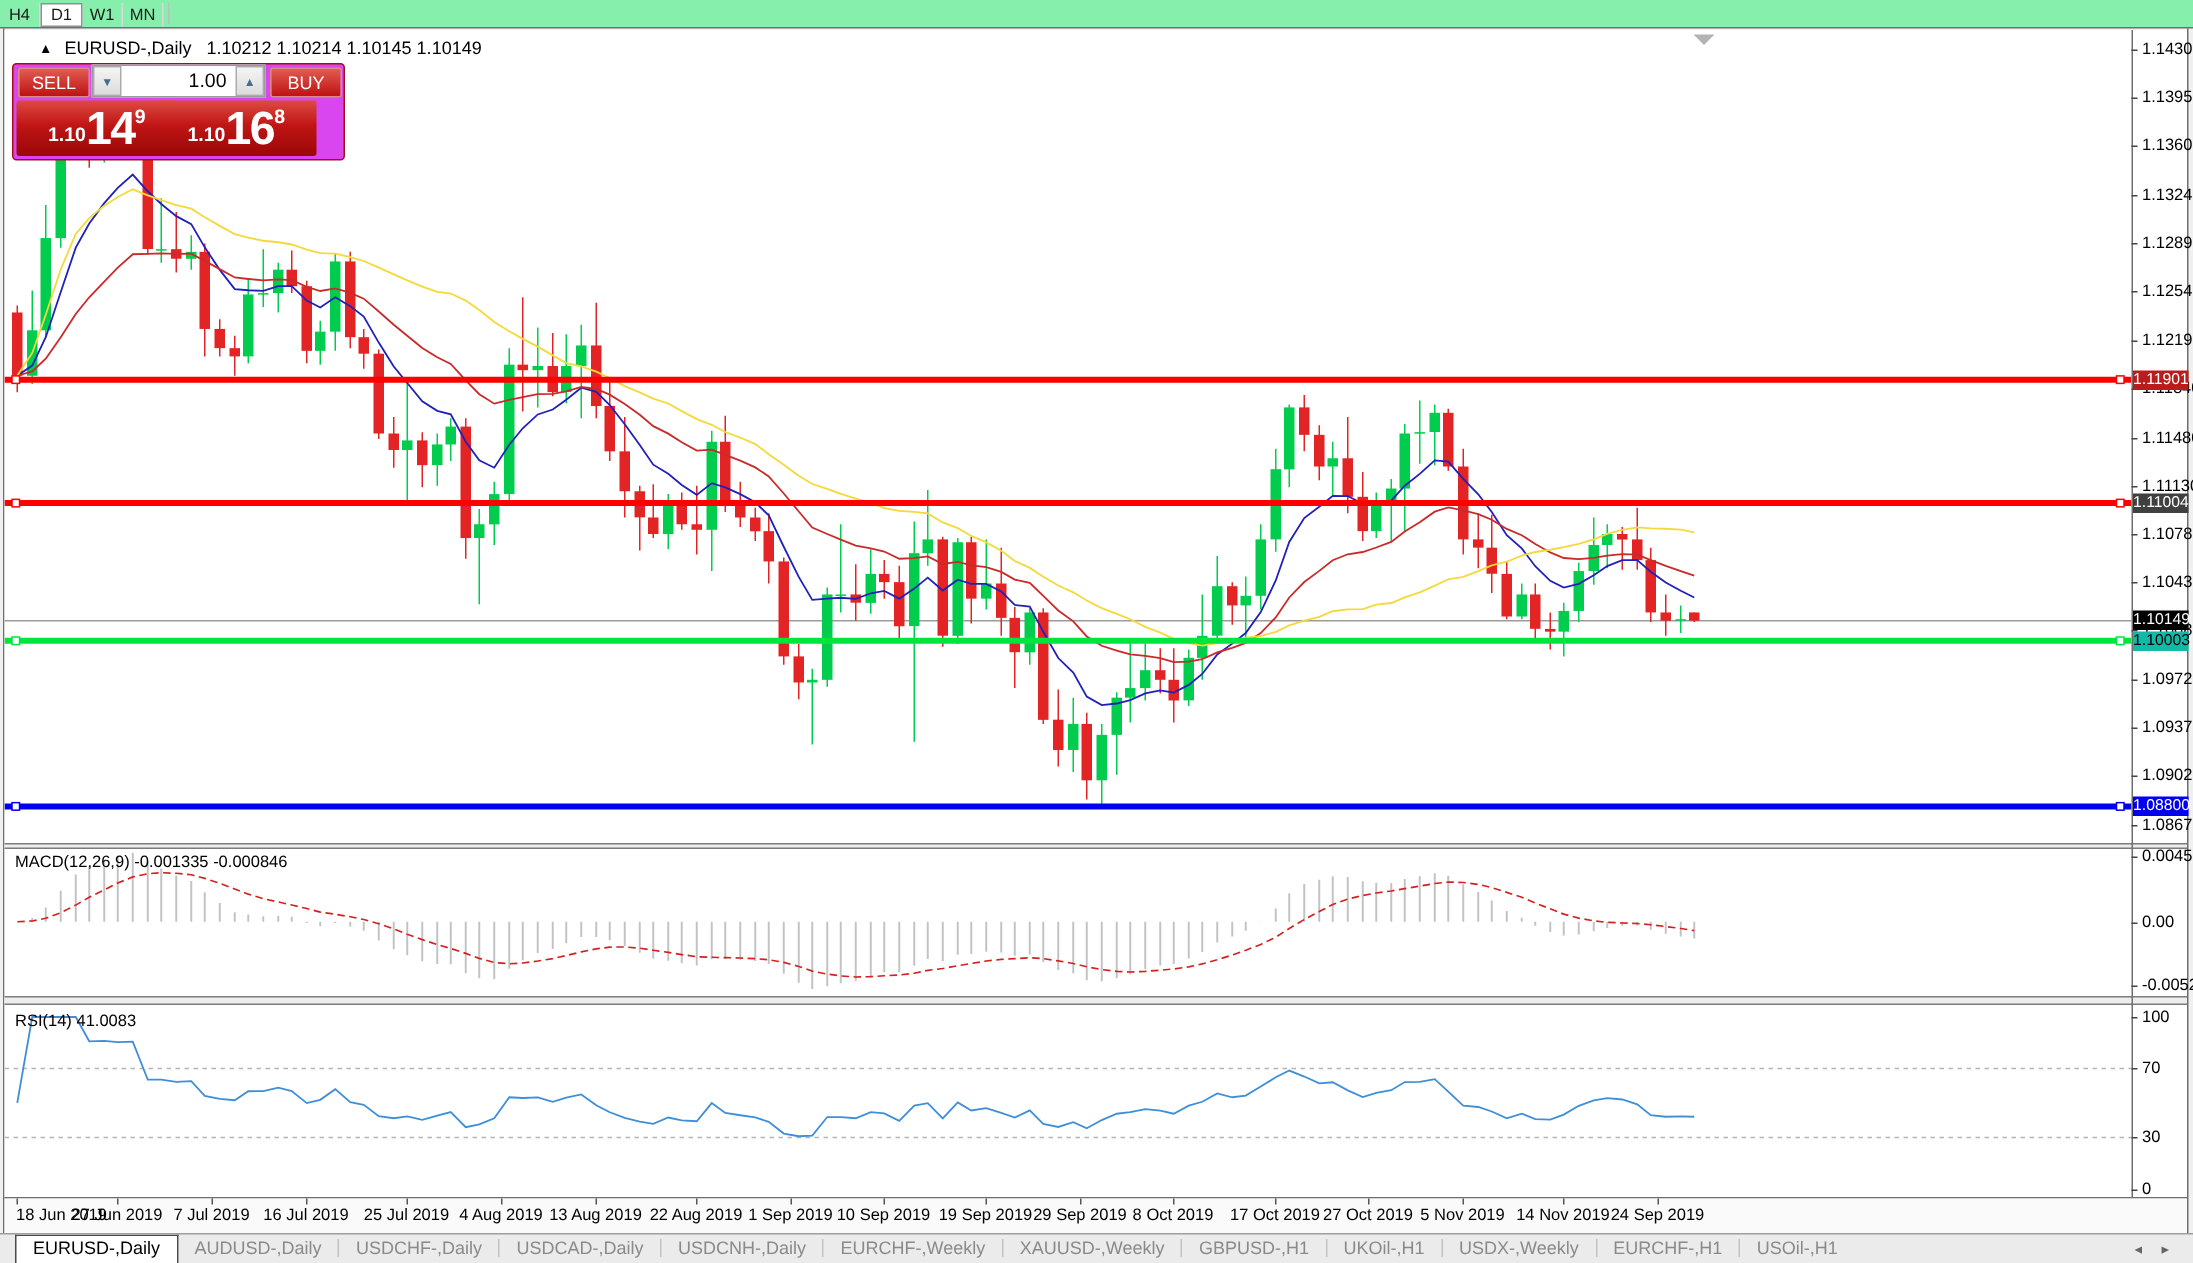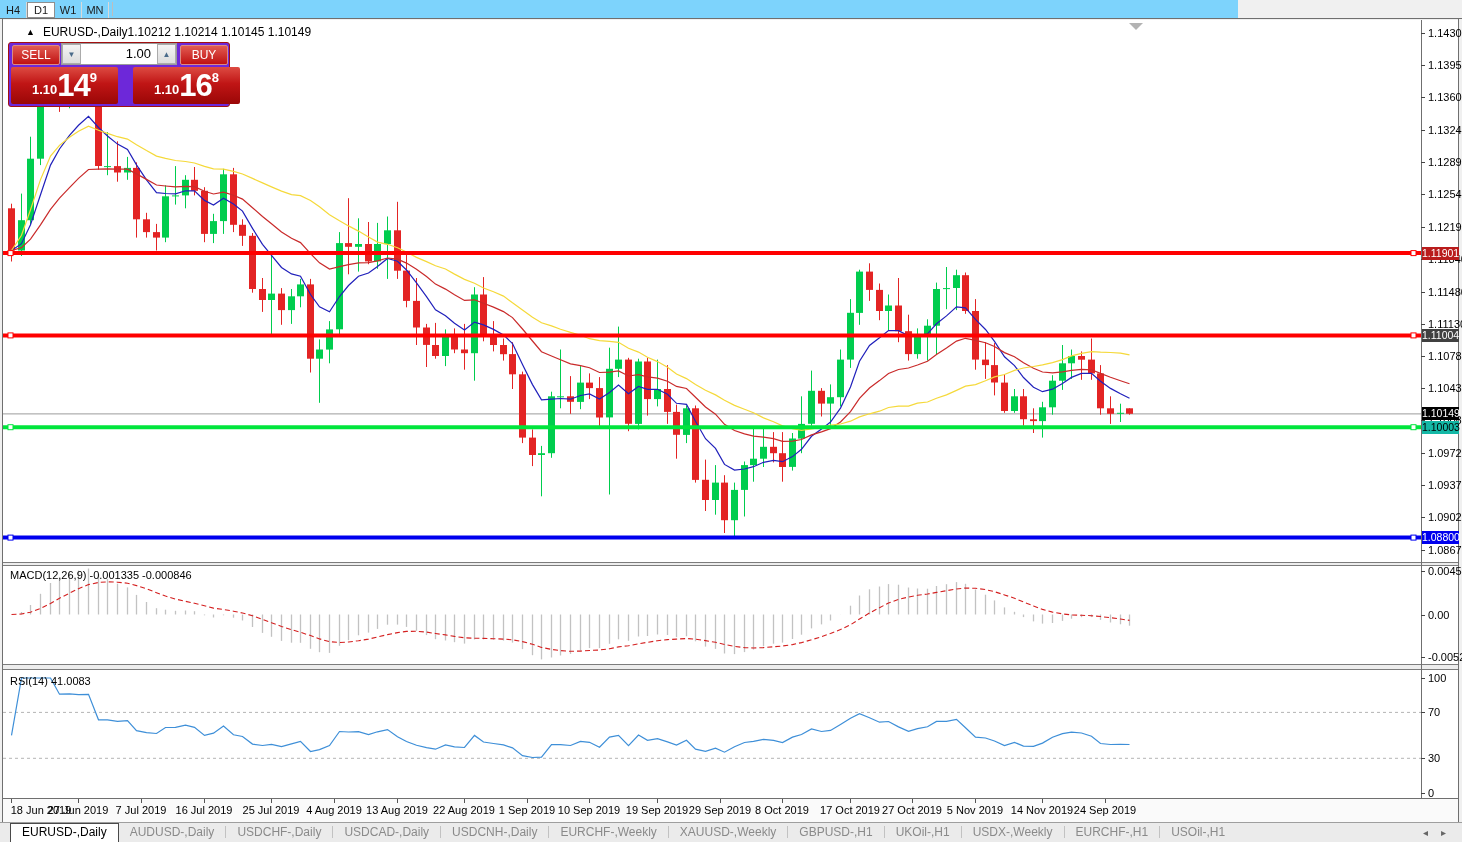--- a/index.html
+++ b/index.html
@@ -1,19 +1,19 @@
 <!DOCTYPE html>
 <html><head>
 <meta charset="utf-8">
 <style>
   html,body{margin:0;padding:0}
   body{width:1462px;height:842px;background:#f0f0f0;font-family:"Liberation Sans",sans-serif;overflow:hidden;position:relative;-webkit-font-smoothing:antialiased}
   .abs{position:absolute}
   
-  #toolbar{left:0;top:0;width:1238px;height:18px;background:#7dd3fc}
+  #toolbar{left:0;top:0;width:1462px;height:18px;background:#86efac}
   .tfbtn{display:inline-block;min-width:26px;height:16px;line-height:16px;margin-top:1px;text-align:center;font-size:11px;color:#1a1a1a;border-right:1px solid #d9d9d9;cursor:default}
   .tfbtn.active{background:#ffffff;border:1px solid #8f8f8f;height:14px;line-height:14px}
   .tb-divider{display:inline-block;width:1px;height:14px;background:#bdbdbd;margin:2px 3px 0 3px;vertical-align:top}
   #frame-top{left:0;top:18px;width:1462px;height:1px;background:#6f6f6f}
   #frame-left{left:2px;top:19px;width:1px;height:803px;background:#6f6f6f}
   #frame-right{left:1458px;top:19px;width:1px;height:803px;background:#6f6f6f}
   #chartbg{left:3px;top:20px;width:1455px;height:778px;background:#ffffff}
   .hdivider{background:#ededed;border-top:1px solid #7c7c7c;border-bottom:1px solid #7c7c7c}
   #axis-vline{left:1421px;top:20px;width:1px;height:778px;background:#6f6f6f}
   #frame-datesep{left:3px;top:798px;width:1455px;height:1px;background:#6f6f6f}
@@ -21,34 +21,34 @@
   .dtick{position:absolute;top:0;width:1px;height:4px;background:#555}
   .dlabel{position:absolute;top:5px;width:72px;text-align:center;white-space:nowrap;font-size:11px;color:#000}
   
   #axis-layer{left:1421px;top:0;width:41px;height:842px;font-size:11px;color:#000}
   .ymark{position:absolute;left:0;width:4px;height:1px;background:#444}
   .ylabel{position:absolute;left:7px;white-space:nowrap}
   .ytag{position:absolute;left:1px;width:37px;height:13px;line-height:13px;text-align:center;font-size:10.5px}
   
   #sym-title{left:26px;top:25px;font-size:12px;color:#000}
   #sym-title .tri{font-size:9px;margin-right:8px;vertical-align:1px}
-  #sym-title .ohlc{}
+  #sym-title .ohlc{margin-left:10px}
   .indlabel{font-size:11px;color:#000;white-space:nowrap}
   
-  #ocw{left:8px;top:42px;width:220px;height:63px;background:#6d28d9;border:1px solid #a31010;border-radius:3px}
+  #ocw{left:8px;top:42px;width:220px;height:63px;background:#d946ef;border:1px solid #a31010;border-radius:3px}
   .ocw-row1{position:absolute;left:0;top:0;width:220px;height:22px}
   .ocw-btn{position:absolute;top:2px;width:46px;height:18px;line-height:18px;text-align:center;color:#fff;font-size:12px;background:linear-gradient(180deg,#e25b52,#bf1212);border:1px solid #d98a84;border-radius:2px;cursor:pointer}
   #sell-btn{left:3px}
   #buy-btn{left:171px}
   .spinner{position:absolute;left:52px;top:0;width:116px;height:22px;background:#fff;border:1px solid #9a9a9a;box-sizing:border-box;display:flex}
   .spinbtn{width:19px;height:100%;background:linear-gradient(#f4f4f4,#dcdcdc);border:1px solid #ababab;box-sizing:border-box;font-size:8px;color:#4a6b8a;text-align:center;line-height:20px;cursor:pointer}
   .spinval{flex:1;font-size:13px;color:#000;text-align:right;line-height:20px;padding-right:6px}
   .ocw-price{position:absolute;top:24px;height:37px;background:linear-gradient(180deg,#dd4b42 0%,#c01515 45%,#9a0707 100%);border-radius:2px;color:#fff;text-align:center;cursor:pointer}
   #ocw-sellp{left:2px;width:107px}
-  #ocw-buyp{left:124px;width:107px}
+  #ocw-buyp{left:95px;width:107px}
   .p-small{font-size:13px;font-weight:bold;vertical-align:2px}
   .p-big{font-size:31px;font-weight:bold;letter-spacing:-1px;line-height:37px}
   .p-sup{font-size:13px;font-weight:bold;vertical-align:14px}
   
   #tabbar{left:0;top:822px;width:1462px;height:20px;background:#ebebeb;border-top:1px solid #9e9e9e;font-size:12px;white-space:nowrap;overflow:hidden}
   .ctab{display:inline-block;padding:2px 11px 14px;color:#8a8a8a;cursor:pointer}
   .ctab.active{background:#fff;color:#000;border:1px solid #4a4a4a;border-bottom:none;padding:1px 11px 4px;margin-left:10px}
   .tabsep{display:inline-block;width:1px;height:12px;background:#c2c2c2;vertical-align:-2px}
   .tabarrow{position:absolute;top:4px;color:#666;font-size:10px;cursor:pointer}
   svg{display:block}

